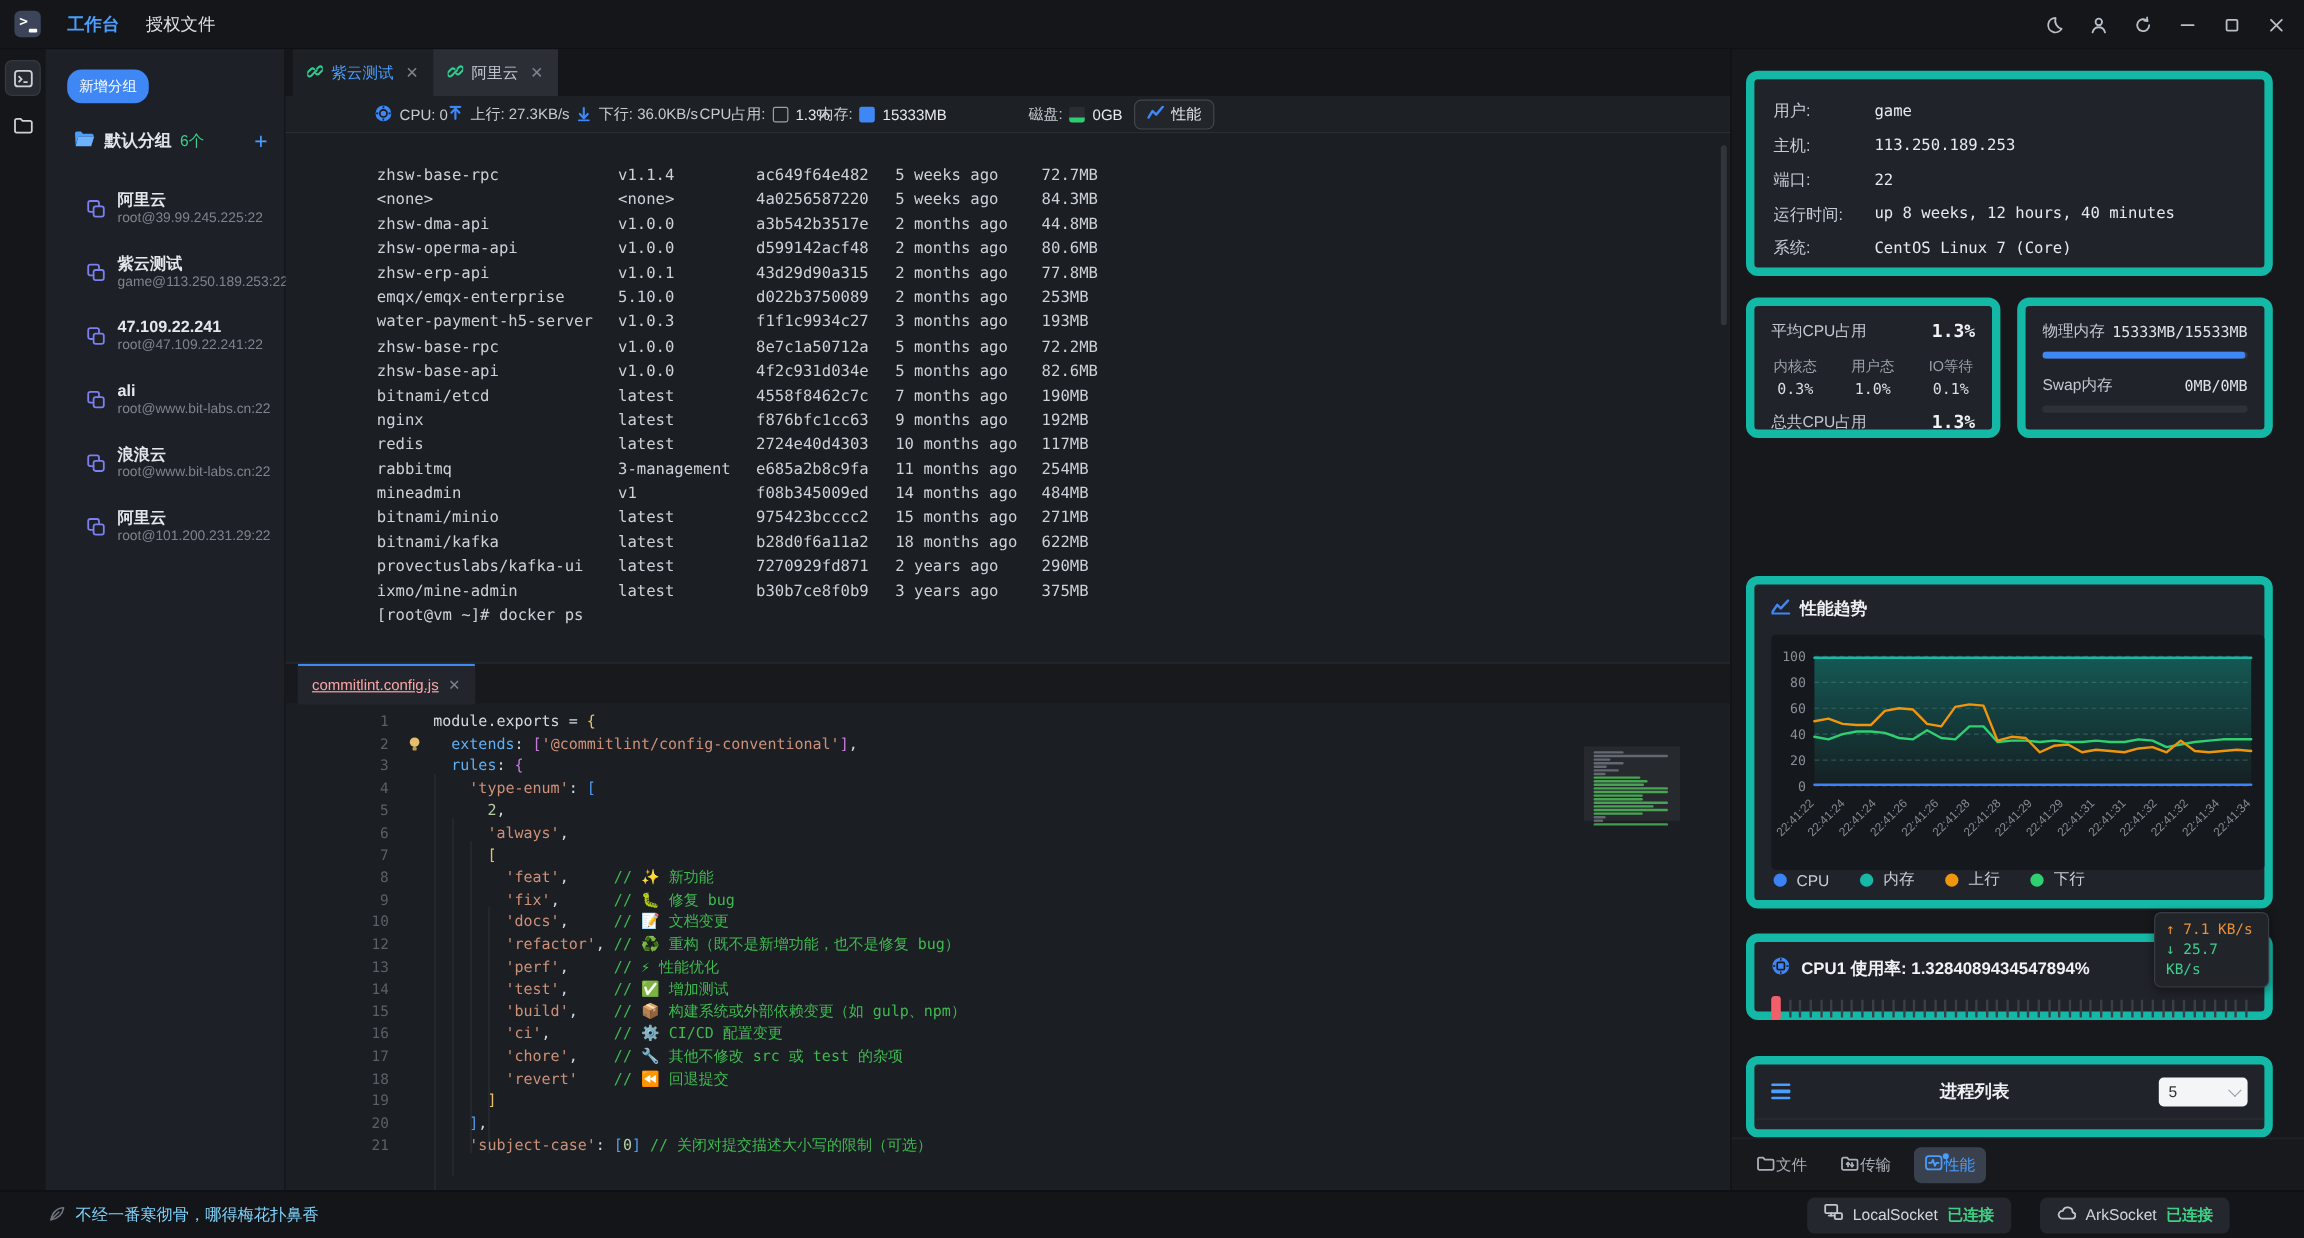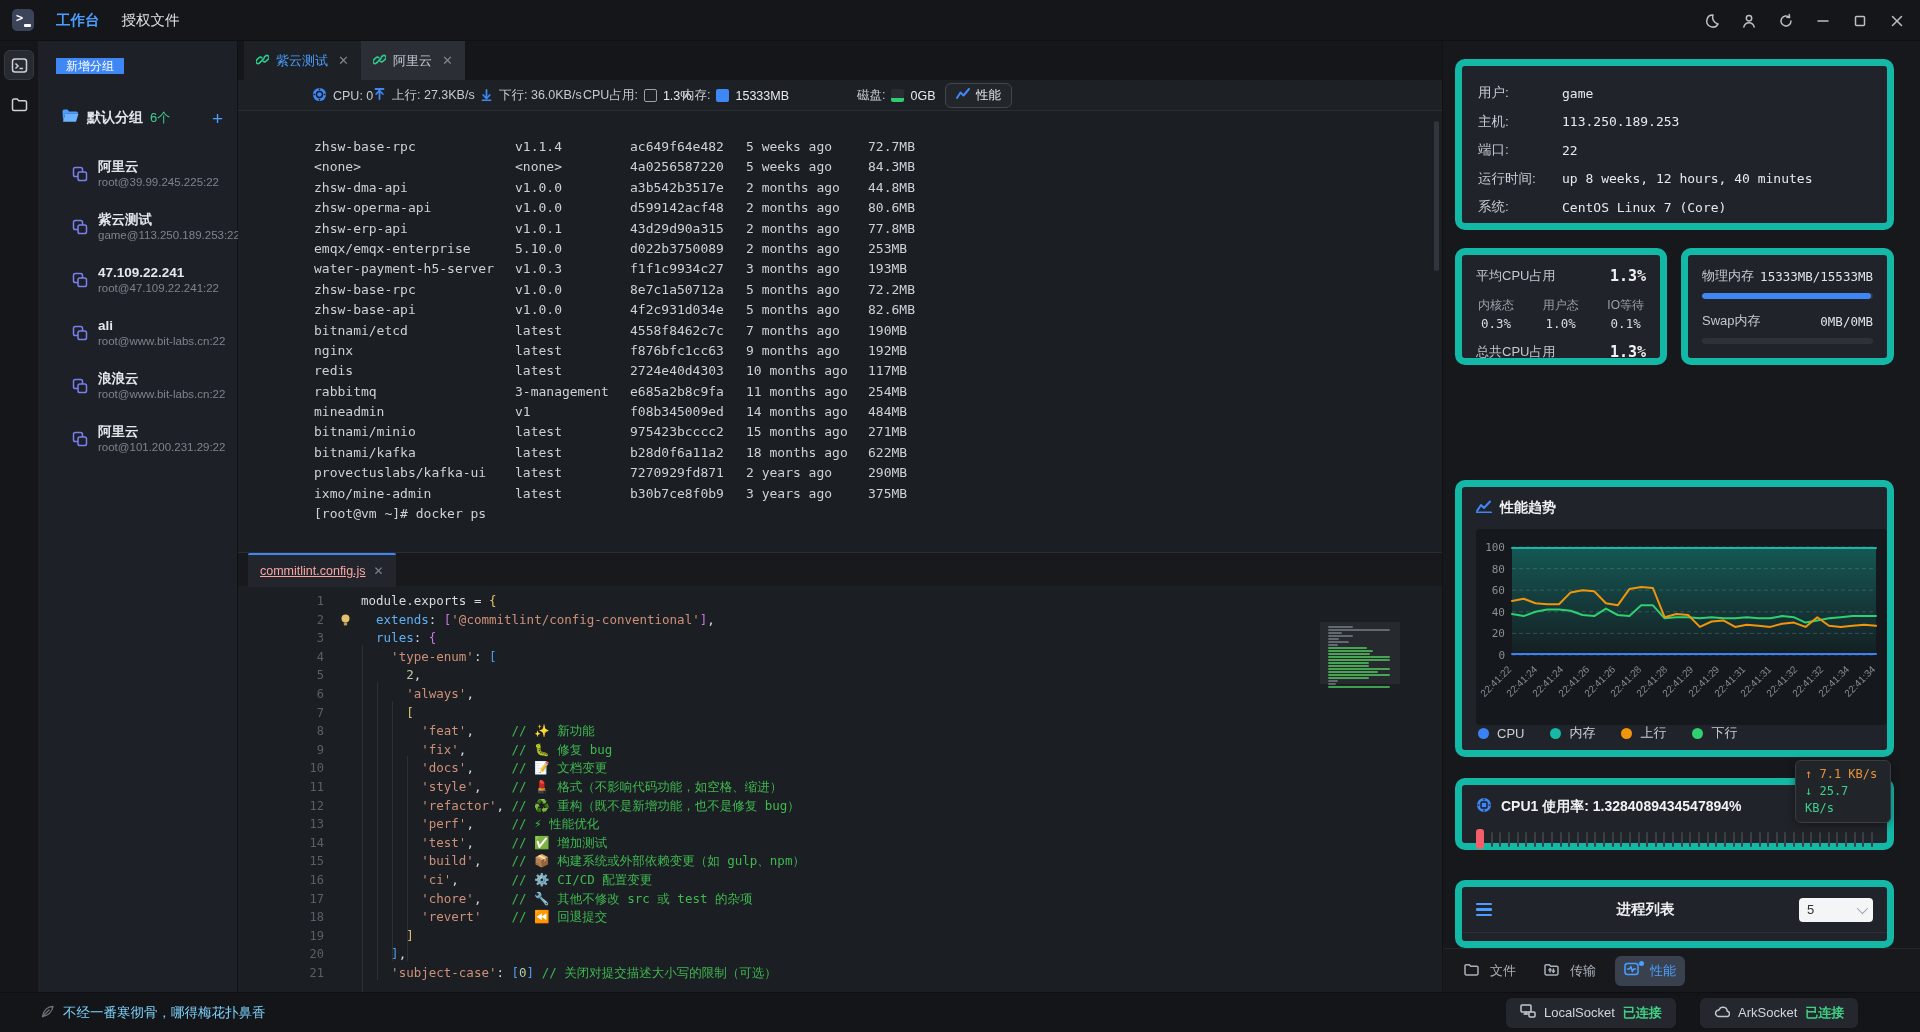--- a/index.html
+++ b/index.html
@@ -21,22 +21,22 @@
 
   
   #strip { position:absolute; left:0; top:41px; width:38px; height:951px; background:#141619; }
   #strip .tool { width:30px; height:30px; margin:9px auto 0; border-radius:6px; display:flex; align-items:center; justify-content:center; }
   #strip .tool.active { background:#272b31; border:1px solid #343a42; }
   #strip svg { stroke:#cdd2d9; fill:none; stroke-width:1.5; }
 
   
   #sidebar { position:absolute; left:38px; top:41px; width:200px; height:951px; background:#1d2026;
     border-right:1px solid #101216; }
-  #new-group { position:absolute; left:18px; top:17px; height:16px; padding:0 10px; background:#3f87f5;
-    color:#fff; font-size:12px; border:none; border-radius:0; display:flex; align-items:center; }
+  #new-group { position:absolute; left:18px; top:17px; height:28px; padding:0 10px; background:#3f87f5;
+    color:#fff; font-size:12px; border:none; border-radius:12px; display:flex; align-items:center; }
   #group-row { position:absolute; left:24px; top:64px; right:14px; height:26px; display:flex; align-items:center; }
   #group-row .gname { font-size:14px; font-weight:bold; color:#e2e5ea; margin-left:8px; }
   #group-row .gcount { font-size:13px; color:#3ecf8e; margin-left:7px; }
   #group-row .gadd { margin-left:auto; color:#4a9eff; font-size:19px; line-height:19px; }
   #server-list { position:absolute; left:0; top:106px; right:0; }
   .srv { height:53px; padding-left:34px; display:flex; align-items:center; cursor:pointer; }
   .srv-ic { width:16px; height:16px; margin-right:10px; flex:none; }
   .srv-name { font-size:13.5px; font-weight:600; color:#e4e7eb; line-height:17px; }
   .srv-addr { font-size:11.5px; color:#7e848d; line-height:15px; }
 
@@ -121,21 +121,21 @@
   #proc-head { display:flex; align-items:center; padding:0 14px; height:46px; border-bottom:1px solid #2c3036; }
   .list-ic { display:flex; flex-direction:column; gap:3px; }
   .list-ic i { display:block; height:2.5px; background:#4a9eff; border-radius:1px; }
   #proc-title { flex:1; text-align:center; font-size:14.5px; font-weight:bold; color:#eef0f3; }
   #proc-select { width:74px; height:24px; background:#f4f5f7; border-radius:4px; display:flex; align-items:center;
     padding:0 8px; color:#333; font-size:13px; }
   #proc-select .chev { margin-left:auto; width:8px; height:8px; border-right:1.6px solid #9aa1ab;
     border-bottom:1.6px solid #9aa1ab; transform:rotate(45deg) translateY(-2px); }
   #rtabs { position:absolute; left:0; top:907px; width:100%; height:44px; background:#17191d; border-top:1px solid #23262c;
     display:flex; align-items:center; padding-left:12px; gap:10px; }
-  .rtab { display:flex; align-items:center; gap:11px; font-size:13px; color:#aab0b9; padding:6px 9px; border-radius:6px; position:relative; }
+  .rtab { display:flex; align-items:center; gap:1px; font-size:13px; color:#aab0b9; padding:6px 9px; border-radius:6px; position:relative; }
   .rtab svg { stroke:#aab0b9; fill:none; stroke-width:1.5; stroke-linecap:round; stroke-linejoin:round; }
   .rtab.active { background:#3a414e; color:#4a9eff; }
   .rtab.active svg { stroke:#4a9eff; }
   .badge-dot { position:absolute; left:24px; top:5px; width:5px; height:5px; border-radius:50%; background:#4a9eff; }
 
   
   #statusbar { position:absolute; left:0; top:992px; width:1920px; height:40px; background:#141519;
     border-top:1px solid #0d0f12; display:flex; align-items:center; }
   #motto { display:flex; align-items:center; gap:8px; margin-left:40px; font-size:13.5px; color:#7dd3fc; }
   .pill { height:30px; background:#24272d; border-radius:6px; display:flex; align-items:center; gap:8px; padding:0 14px; }
@@ -399,21 +399,20 @@
                 <rect x="3.8" y="8.5" width="3.4" height="3" rx="1" fill="#b99a4e"></rect>
               </svg></span><span class="code-tx"><span class="tk-pln">  </span><span class="tk-key">extends</span><span class="tk-pun">: </span><span class="tk-br2">[</span><span class="tk-str">'@commitlint/config-conventional'</span><span class="tk-br2">]</span><span class="tk-pun">,</span></span></div>
           <div class="c-line"><span class="ln">3</span><span class="code-tx"><span class="tk-pln">  </span><span class="tk-key">rules</span><span class="tk-pun">: </span><span class="tk-br2">{</span></span></div>
           <div class="c-line"><span class="ln">4</span><span class="code-tx"><span class="tk-pln">    </span><span class="tk-str">'type-enum'</span><span class="tk-pun">: </span><span class="tk-br3">[</span></span></div>
           <div class="c-line"><span class="ln">5</span><span class="code-tx"><span class="tk-pln">      </span><span class="tk-num">2</span><span class="tk-pun">,</span></span></div>
           <div class="c-line"><span class="ln">6</span><span class="code-tx"><span class="tk-pln">      </span><span class="tk-str">'always'</span><span class="tk-pun">,</span></span></div>
           <div class="c-line"><span class="ln">7</span><span class="code-tx"><span class="tk-pln">      </span><span class="tk-br1">[</span></span></div>
           <div class="c-line"><span class="ln">8</span><span class="code-tx"><span class="tk-pln">        </span><span class="tk-str">'feat'</span><span class="tk-pun">,</span><span class="tk-pln">     </span><span class="tk-com">// ✨ 新功能</span></span></div>
           <div class="c-line"><span class="ln">9</span><span class="code-tx"><span class="tk-pln">        </span><span class="tk-str">'fix'</span><span class="tk-pun">,</span><span class="tk-pln">      </span><span class="tk-com">// 🐛 修复 bug</span></span></div>
           <div class="c-line"><span class="ln">10</span><span class="code-tx"><span class="tk-pln">        </span><span class="tk-str">'docs'</span><span class="tk-pun">,</span><span class="tk-pln">     </span><span class="tk-com">// 📝 文档变更</span></span></div>
-          <div class="c-line"><span class="ln">11</span><span class="code-tx"><span class="tk-pln">        </span><span class="tk-str">'style'</span><span class="tk-pun">,</span><span class="tk-pln">    </span><span class="tk-com">// 💄 格式（不影响代码功能，如空格、缩进）</span></span></div>
           <div class="c-line"><span class="ln">12</span><span class="code-tx"><span class="tk-pln">        </span><span class="tk-str">'refactor'</span><span class="tk-pun">,</span><span class="tk-pln"> </span><span class="tk-com">// ♻️ 重构（既不是新增功能，也不是修复 bug）</span></span></div>
           <div class="c-line"><span class="ln">13</span><span class="code-tx"><span class="tk-pln">        </span><span class="tk-str">'perf'</span><span class="tk-pun">,</span><span class="tk-pln">     </span><span class="tk-com">// ⚡ 性能优化</span></span></div>
           <div class="c-line"><span class="ln">14</span><span class="code-tx"><span class="tk-pln">        </span><span class="tk-str">'test'</span><span class="tk-pun">,</span><span class="tk-pln">     </span><span class="tk-com">// ✅ 增加测试</span></span></div>
           <div class="c-line"><span class="ln">15</span><span class="code-tx"><span class="tk-pln">        </span><span class="tk-str">'build'</span><span class="tk-pun">,</span><span class="tk-pln">    </span><span class="tk-com">// 📦 构建系统或外部依赖变更（如 gulp、npm）</span></span></div>
           <div class="c-line"><span class="ln">16</span><span class="code-tx"><span class="tk-pln">        </span><span class="tk-str">'ci'</span><span class="tk-pun">,</span><span class="tk-pln">       </span><span class="tk-com">// ⚙️ CI/CD 配置变更</span></span></div>
           <div class="c-line"><span class="ln">17</span><span class="code-tx"><span class="tk-pln">        </span><span class="tk-str">'chore'</span><span class="tk-pun">,</span><span class="tk-pln">    </span><span class="tk-com">// 🔧 其他不修改 src 或 test 的杂项</span></span></div>
           <div class="c-line"><span class="ln">18</span><span class="code-tx"><span class="tk-pln">        </span><span class="tk-str">'revert'</span><span class="tk-pln">    </span><span class="tk-com">// ⏪ 回退提交</span></span></div>
           <div class="c-line"><span class="ln">19</span><span class="code-tx"><span class="tk-pln">      </span><span class="tk-br1">]</span></span></div>
           <div class="c-line"><span class="ln">20</span><span class="code-tx"><span class="tk-pln">    </span><span class="tk-br3">]</span><span class="tk-pun">,</span></span></div>
           <div class="c-line"><span class="ln">21</span><span class="code-tx"><span class="tk-pln">    </span><span class="tk-str">'subject-case'</span><span class="tk-pun">: </span><span class="tk-br3">[</span><span class="tk-num">0</span><span class="tk-br3">]</span><span class="tk-pln"> </span><span class="tk-com">// 关闭对提交描述大小写的限制（可选）</span></span></div>

